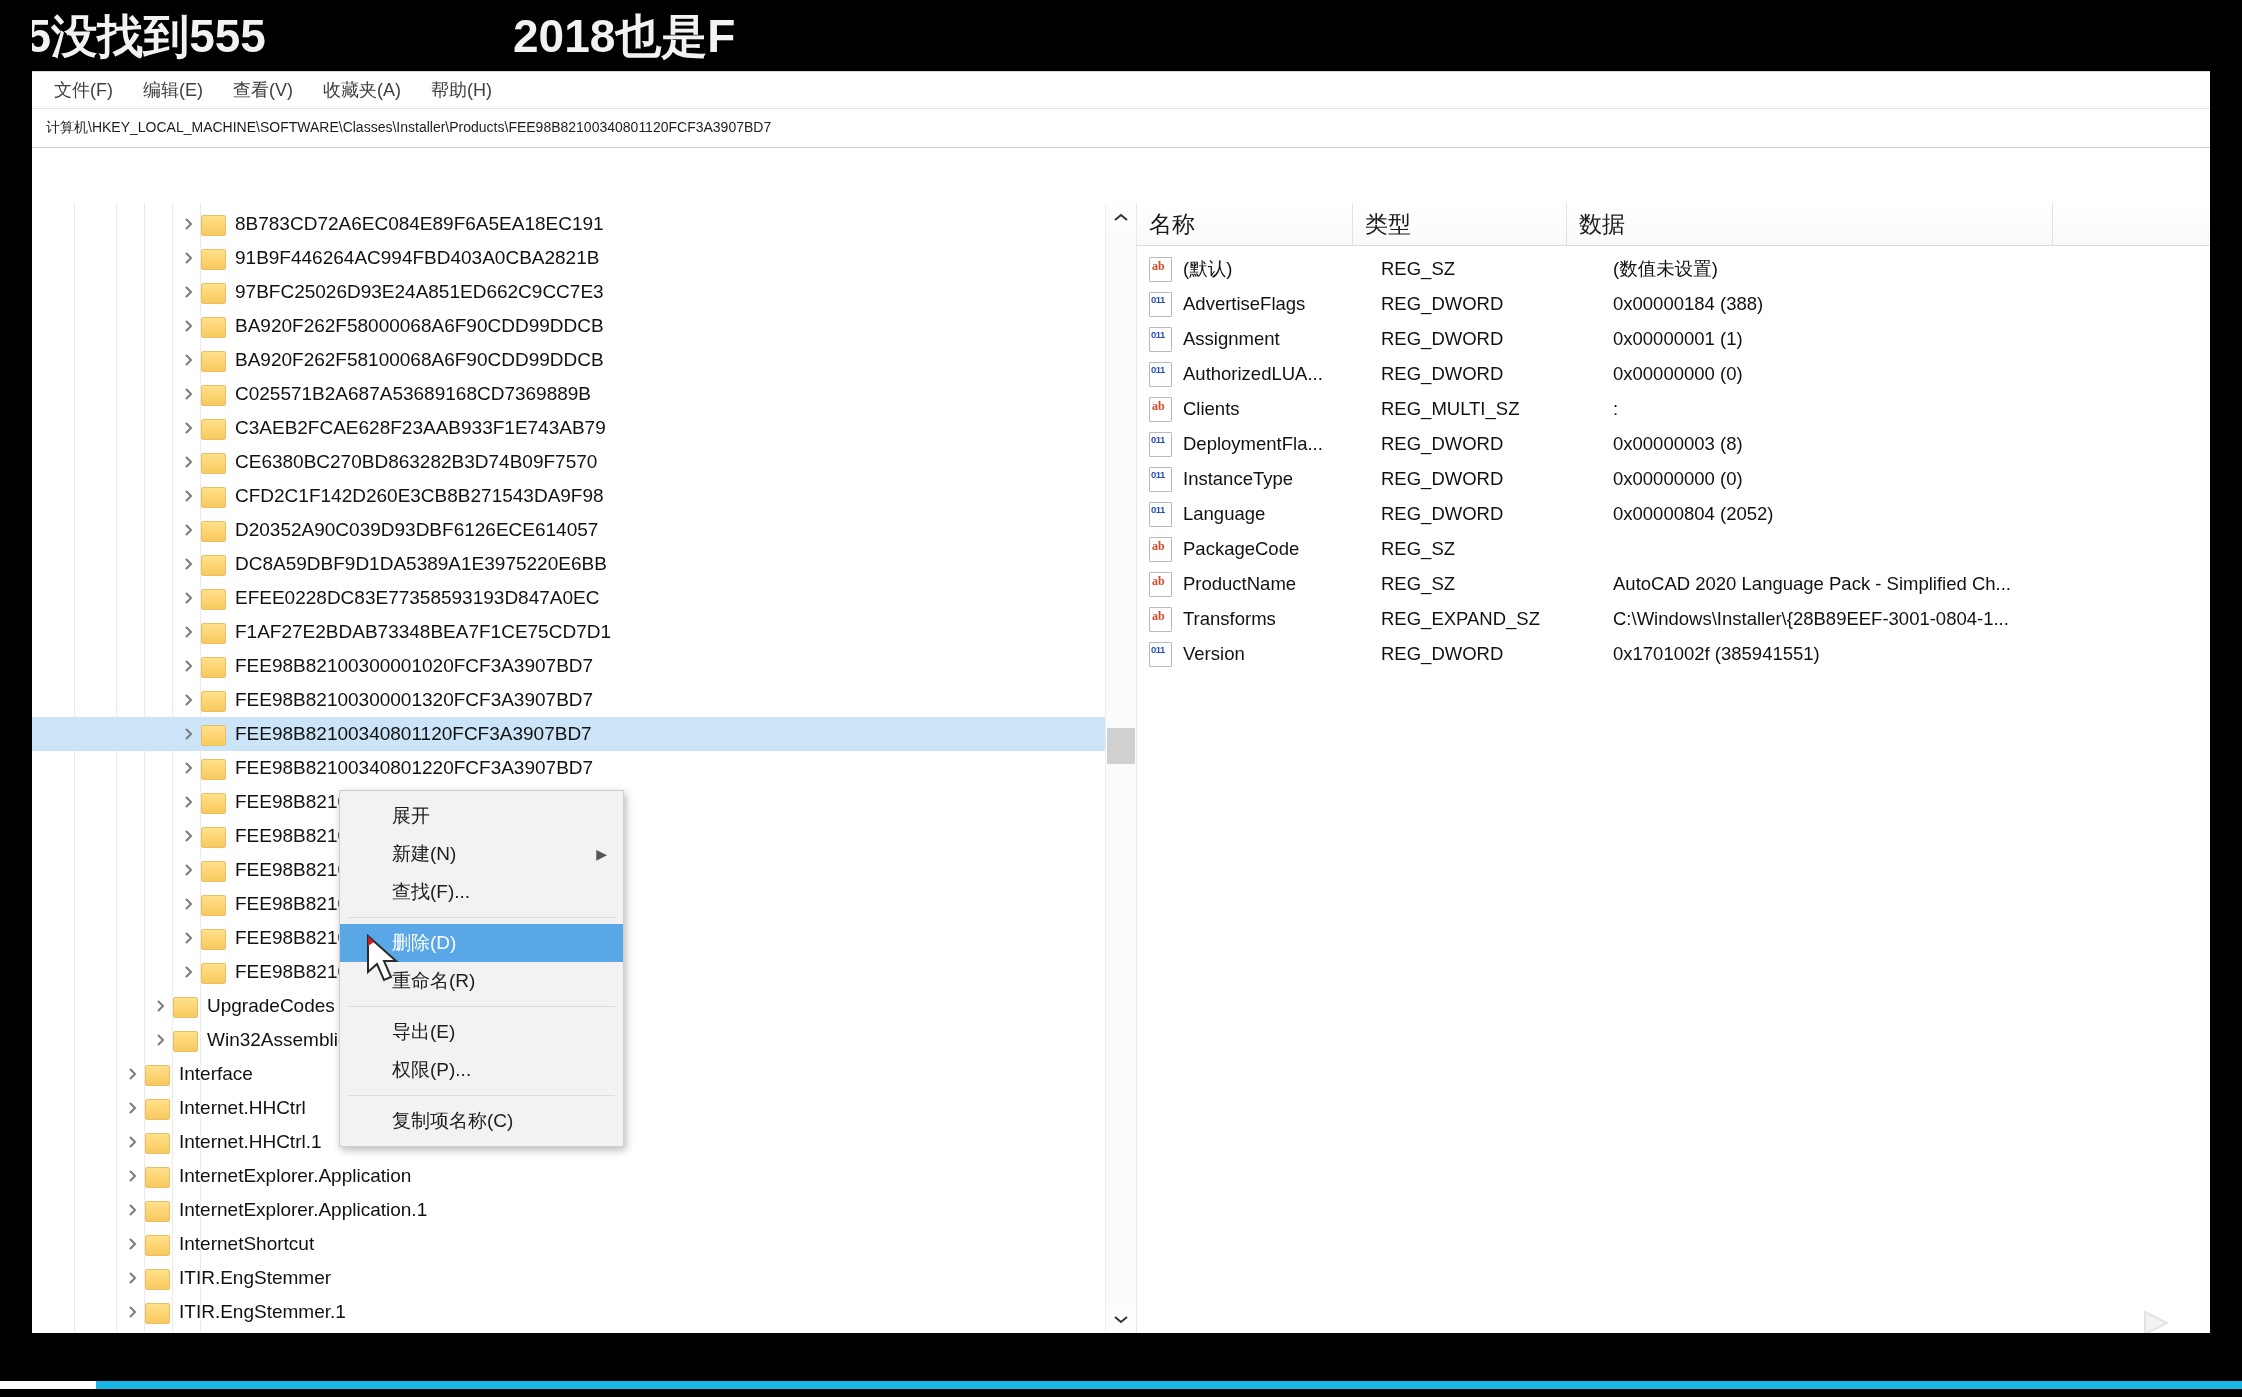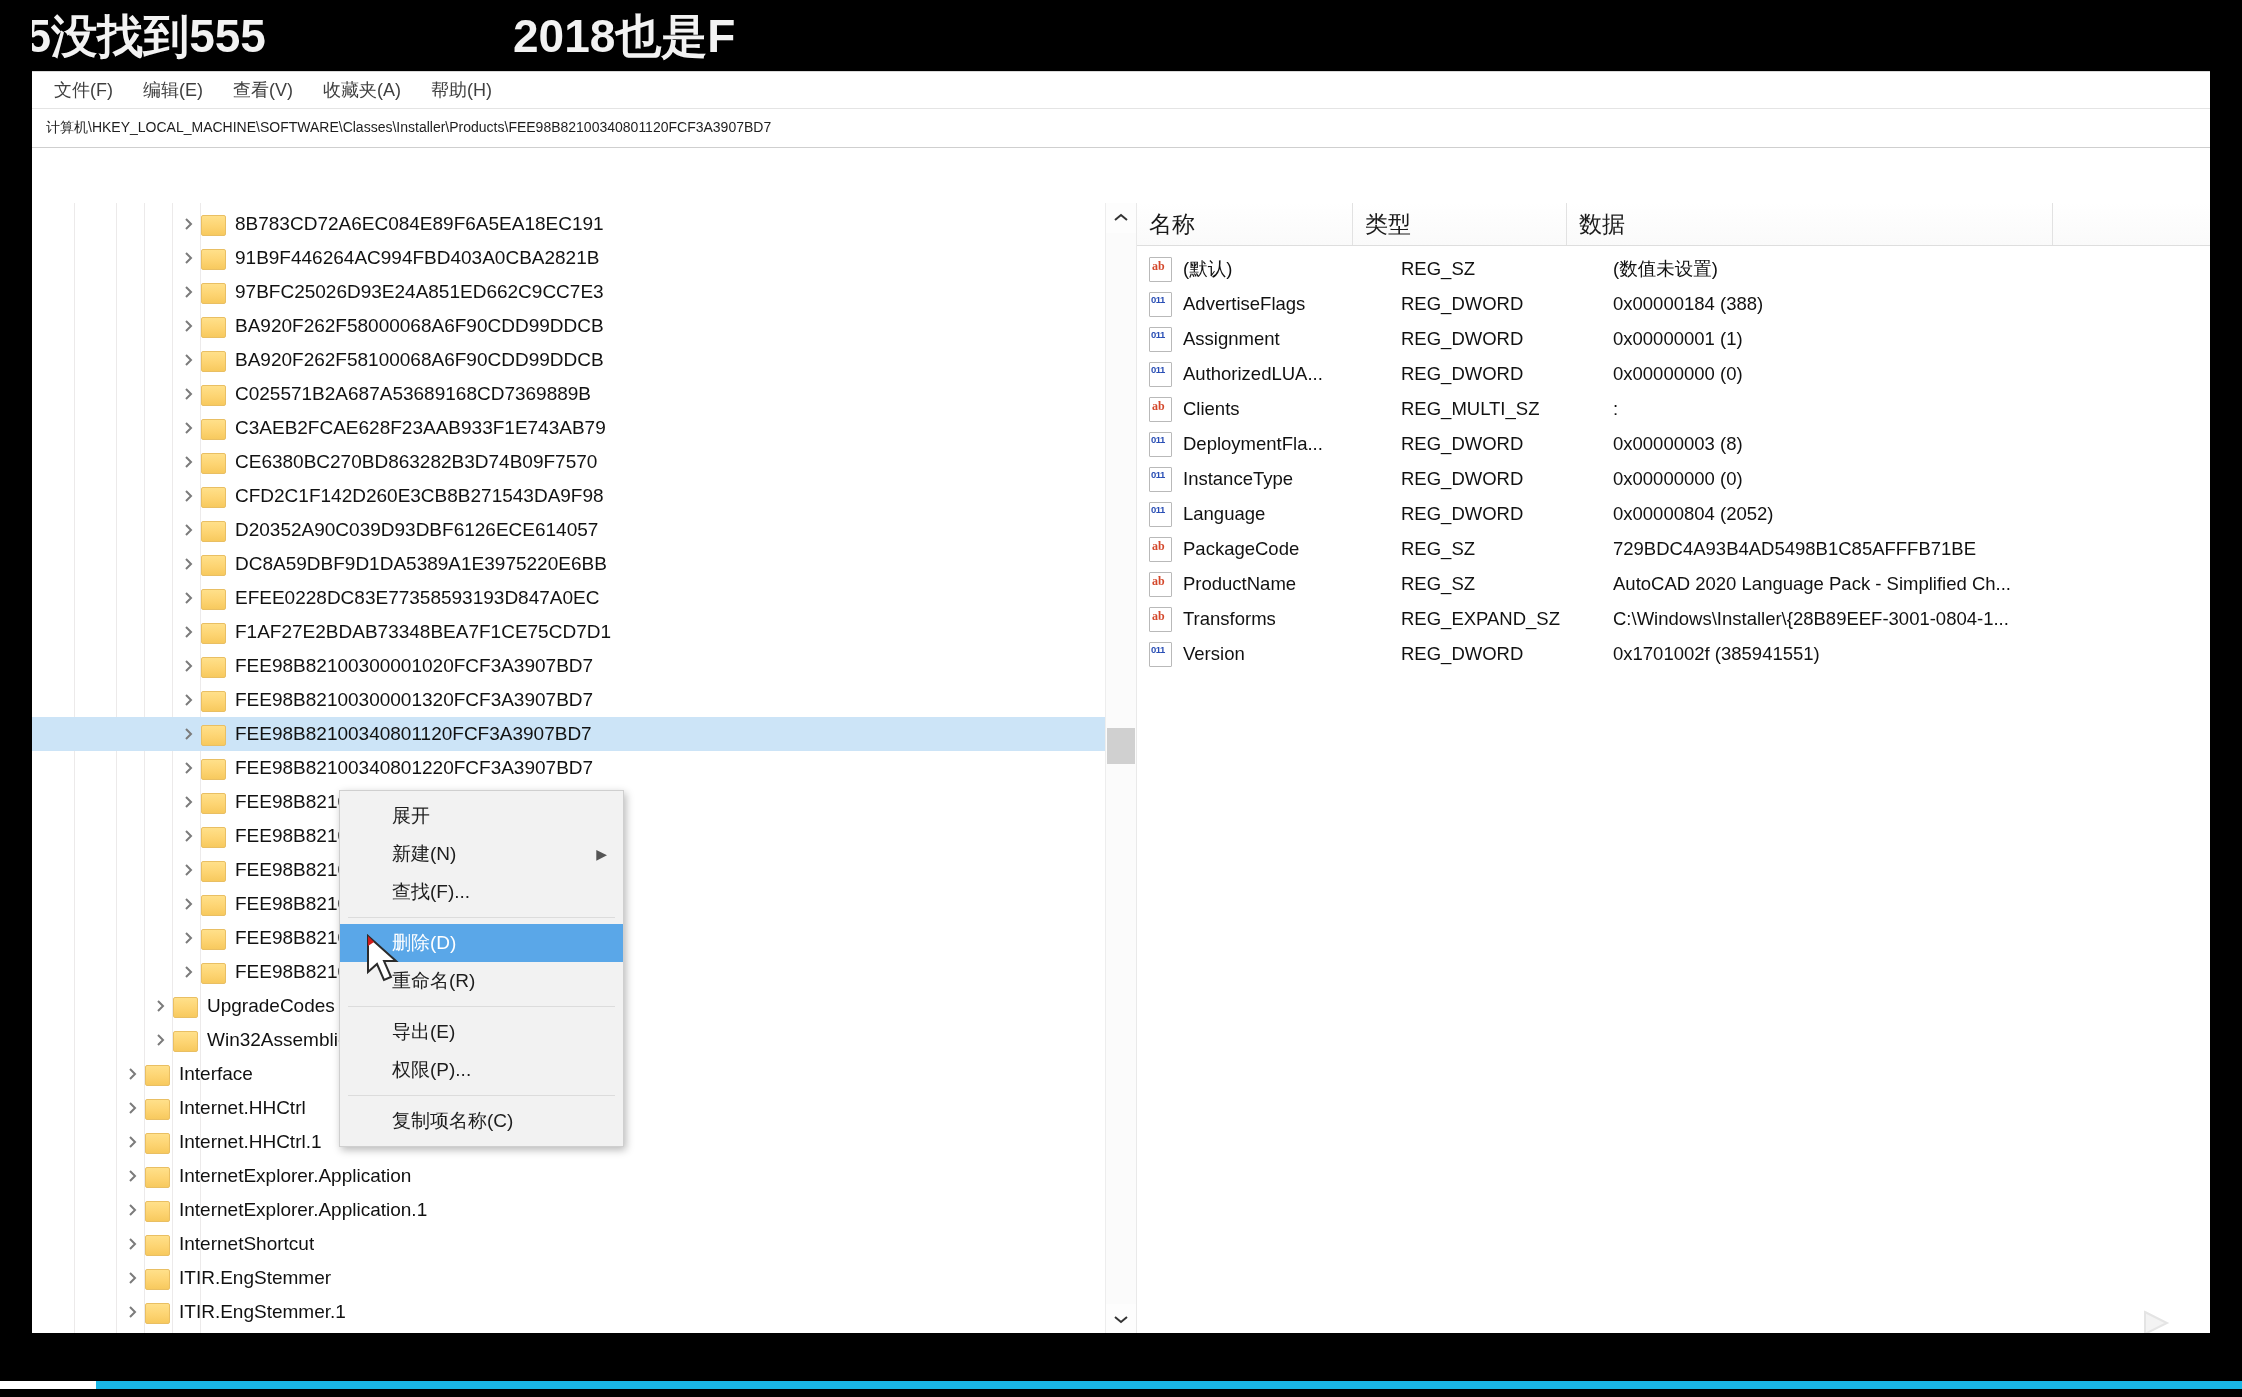--- a/index.html
+++ b/index.html
@@ -149,21 +149,21 @@
   .vrow .vicon.ab .page:after{
     content:"ab";position:absolute;left:2px;top:1px;font-size:12px;font-weight:700;
     color:#d4472a;font-family:"Liberation Serif",serif;
   }
   .vrow .vicon.dw .page:after{
     content:"011";position:absolute;left:1px;top:2px;font-size:9.5px;font-weight:700;
     color:#2a4fb5;letter-spacing:-.5px;line-height:9px;width:19px;
     word-break:break-all;text-align:left;
   }
   .vrow .vname{position:absolute;left:46px;width:200px;overflow:hidden;}
-  .vrow .vtype{position:absolute;left:264px;width:210px;overflow:hidden;}
+  .vrow .vtype{position:absolute;left:244px;width:210px;overflow:hidden;}
   .vrow .vdata{position:absolute;left:476px;right:8px;overflow:hidden;}
   
   #ctxmenu{
     position:absolute;left:307px;top:718px;width:283px;
     background:#f2f2f2;border:1px solid #cfcfcf;
     box-shadow:2px 3px 8px rgba(0,0,0,.28);
     z-index:30;padding:6px 0 6px 0;
   }
   #ctxmenu .cmi{
     height:38px;display:flex;align-items:center;padding-left:52px;
@@ -701,21 +701,20 @@
             <div class="vname">Language</div>
             <div class="vtype">REG_DWORD</div>
             <div class="vdata">0x00000804 (2052)</div>
           </div>
           <div class="vrow" style="top: 328px;">
             <div class="vicon ab">
               <div class="page"></div>
             </div>
             <div class="vname">PackageCode</div>
             <div class="vtype">REG_SZ</div>
-            <div class="vdata">729BDC4A93B4AD5498B1C85AFFFB71BE</div>
           </div>
           <div class="vrow" style="top: 363px;">
             <div class="vicon ab">
               <div class="page"></div>
             </div>
             <div class="vname">ProductName</div>
             <div class="vtype">REG_SZ</div>
             <div class="vdata">AutoCAD 2020 Language Pack - Simplified Ch...</div>
           </div>
           <div class="vrow" style="top: 398px;">

